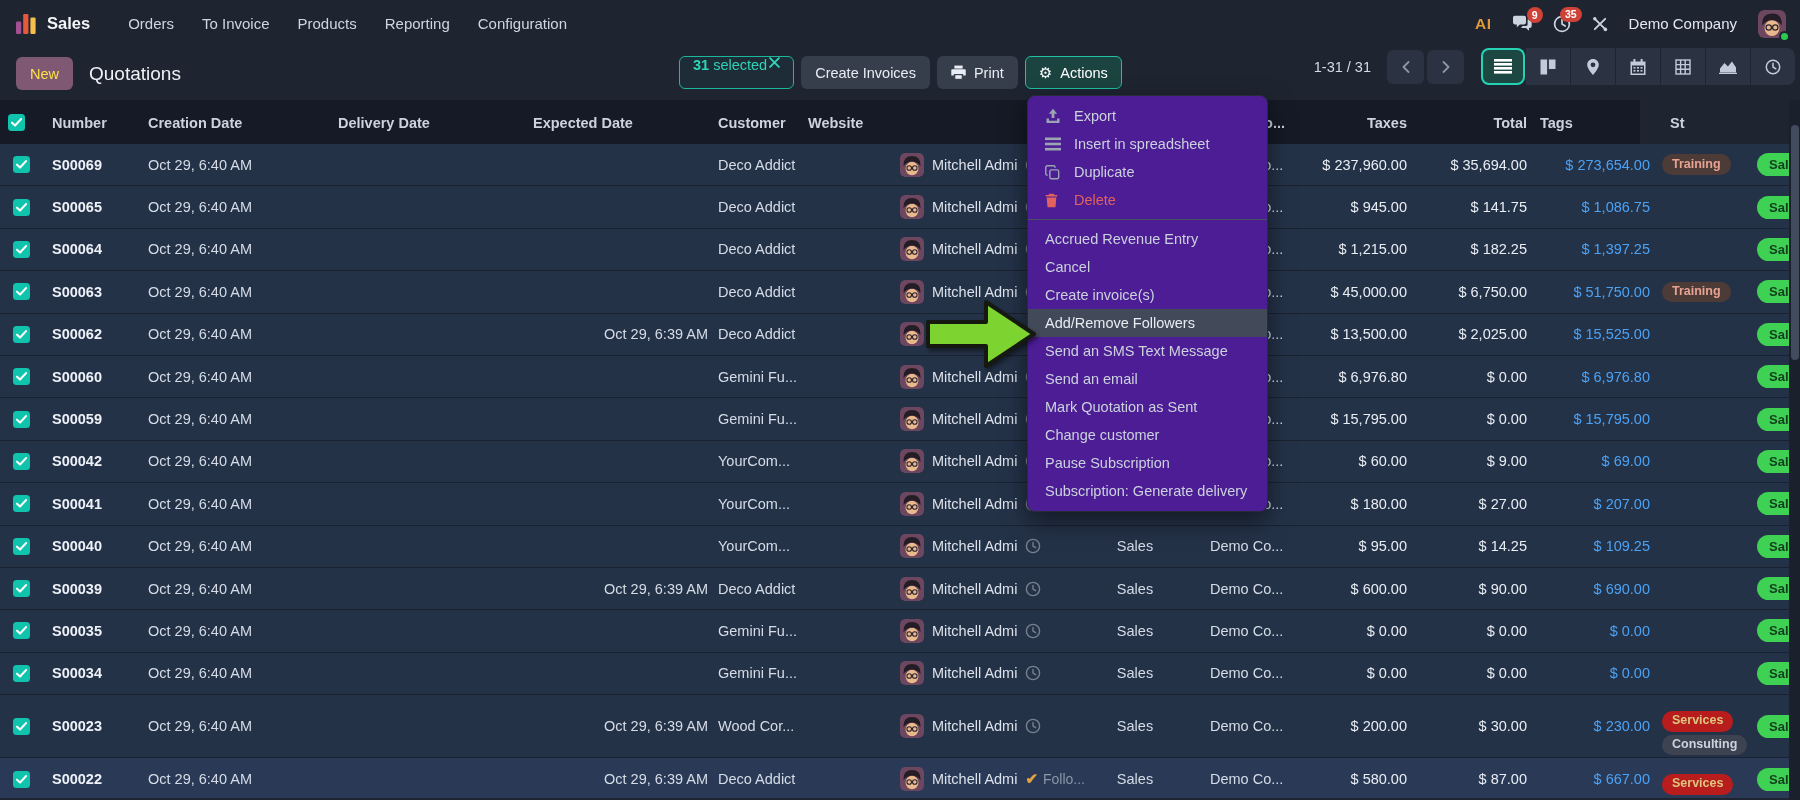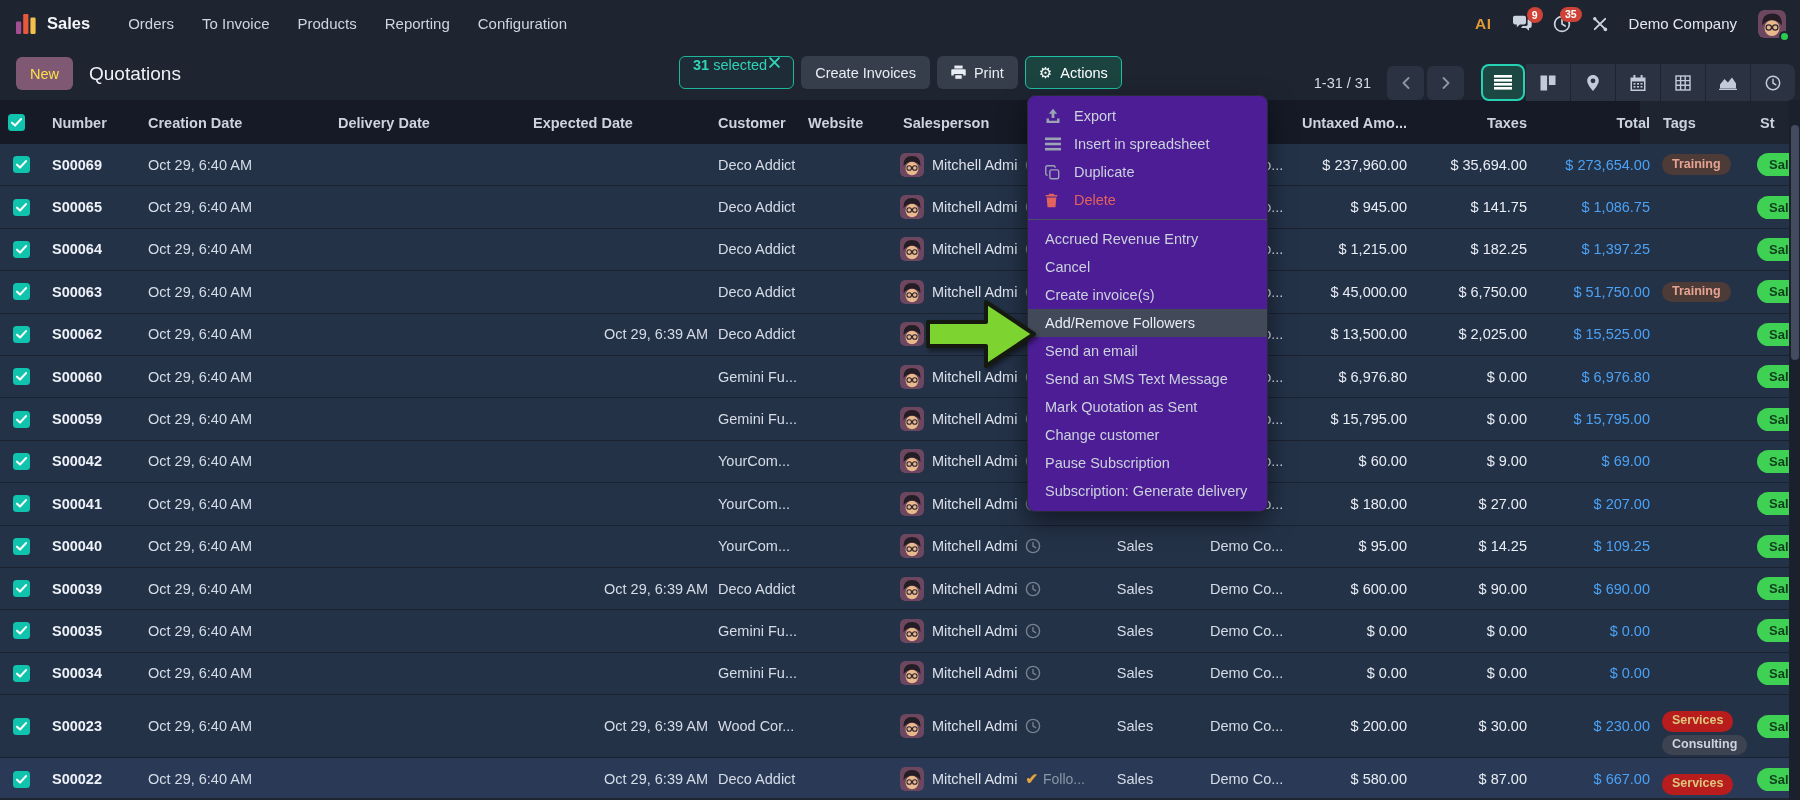--- a/index.html
+++ b/index.html
@@ -34,21 +34,21 @@
   .btn-new { background:#7f5874; color:#fde047; font-weight:400; }
   .breadcrumb { font-size:19px; color:#eef1f6; }
   .cp-center { position:absolute; left:679px; top:9px; display:flex; align-items:center; gap:7px; }
   .selected-box { display:flex; gap:2px; height:33px; padding:0 13px;
                   border:1px solid #1cb89c; border-radius:6px; color:#31d3b6;
                   font-size:14.5px; background:rgba(28,184,156,.05); cursor:pointer; }
   .selected-box b { font-weight:700; }
   .selected-box .x { display:flex; color:#31d3b6; }
   .btn-actions { background:#1b4340; border-color:#1fc0a4; color:#fff; }
   .gear-glyph { font-size:15px; line-height:1; }
-  .cp-right { position:absolute; right:5px; top:17px; display:flex; align-items:center; gap:16px; }
+  .cp-right { position:absolute; right:5px; top:1px; display:flex; align-items:center; gap:16px; }
   .pager-text { font-size:14.5px; color:#d6dce6; }
   .pager-btns { display:flex; gap:3px; }
   .pager-btn { width:37px; height:34px; display:flex; align-items:center; justify-content:center;
                background:#2b3241; border-radius:6px; color:#8d97a8; cursor:pointer; }
   .view-switcher { display:flex; }
   .vs-btn { width:44px; height:37px; display:flex; align-items:center; justify-content:center;
             background:#2b3241; color:#c3cbd8; margin-left:1px; cursor:pointer; }
   .vs-btn:first-child { border-radius:8px 0 0 8px; }
   .vs-btn:last-child { border-radius:0 8px 8px 0; }
   .vs-btn.active { background:#1c4742; color:#fff; border-radius:8px;
@@ -324,23 +324,20 @@
       </div>
       <div class="th th-expected_date">
         <span>Expected Date</span>
       </div>
       <div class="th th-customer">
         <span>Customer</span>
       </div>
       <div class="th th-website">
         <span>Website</span>
       </div>
-      <div class="th th-salesperson">
-        <span>Salesperson</span>
-      </div>
       <div class="th th-team">
         <span></span>
       </div>
       <div class="th th-company">
         <span></span>
       </div>
       <div class="th th-untaxed right">
         <span>Untaxed Amo...</span>
       </div>
       <div class="th th-taxes right">
@@ -1032,24 +1029,24 @@
       <div class="dd-item">
         <span>Cancel</span>
       </div>
       <div class="dd-item">
         <span>Create invoice(s)</span>
       </div>
       <div class="dd-item highlighted">
         <span>Add/Remove Followers</span>
       </div>
       <div class="dd-item">
+        <span>Send an SMS Text Message</span>
+      </div>
+      <div class="dd-item">
         <span>Send an email</span>
-      </div>
-      <div class="dd-item">
-        <span>Send an SMS Text Message</span>
       </div>
       <div class="dd-item">
         <span>Mark Quotation as Sent</span>
       </div>
       <div class="dd-item">
         <span>Change customer</span>
       </div>
       <div class="dd-item">
         <span>Pause Subscription</span>
       </div>

